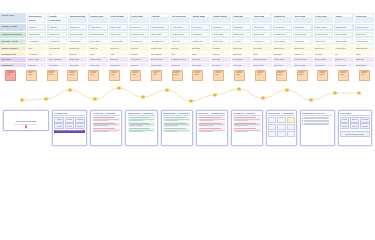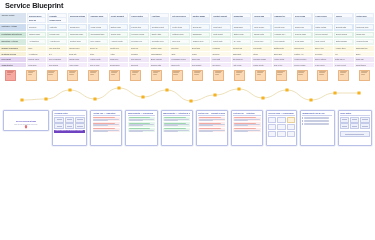--- a/index.html
+++ b/index.html
@@ -134,21 +134,20 @@
   .fb.y{background:#fdf3dd;border-color:#e8cf96;}
   .bullets{display:flex;flex-direction:column;gap:0.6px;}
   .bullet{display:flex;gap:0.8px;align-items:center;}
   .dot{width:0.9px;height:0.9px;border-radius:50%;background:#8a91c4;flex:0 0 auto;}
 </style>
 </head>
 <body>
 
 <div class="page">
 
-  <div class="title">Service Blueprint</div>
 
   <div class="grid">
       <div class="band b-head" style="flex: 1 1 0px;">
         <div class="lane-label">
           <span>Journey Phase</span>
         </div>
         <div class="cells">
           <div class="cell">
             <span class="chip box">Discover need</span>
             <span class="chip box">Sees ad</span>

